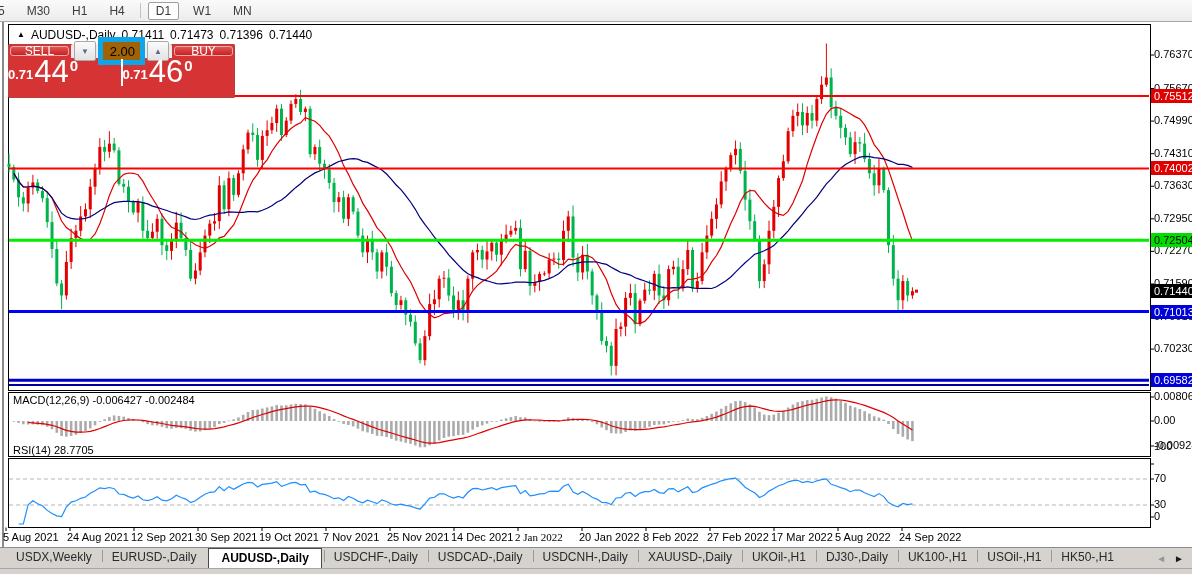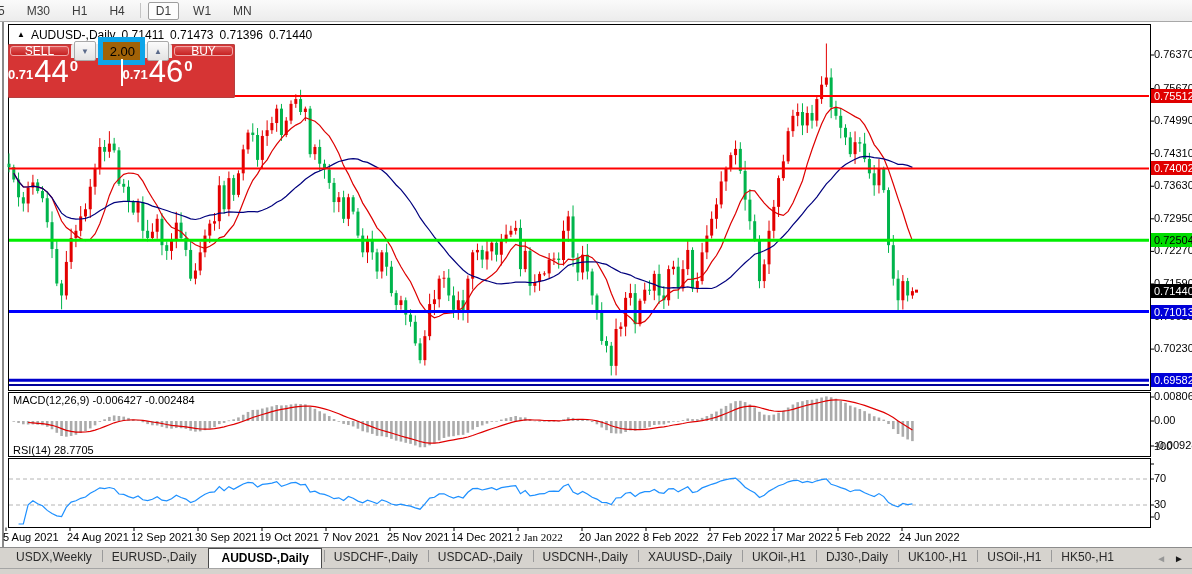--- a/index.html
+++ b/index.html
@@ -739,22 +739,22 @@
     <div class="datelabel" style="left: 195px;">30 Sep 2021</div>
     <div class="datelabel" style="left: 259px;">19 Oct 2021</div>
     <div class="datelabel" style="left: 323px;">7 Nov 2021</div>
     <div class="datelabel" style="left: 387px;">25 Nov 2021</div>
     <div class="datelabel" style="left: 451px;">14 Dec 2021</div>
     <div class="datelabel" style="left: 515px; font-family: Liberation Serif, serif;">2 Jan 2022</div>
     <div class="datelabel" style="left: 579px;">20 Jan 2022</div>
     <div class="datelabel" style="left: 643px;">8 Feb 2022</div>
     <div class="datelabel" style="left: 707px;">27 Feb 2022</div>
     <div class="datelabel" style="left: 771px;">17 Mar 2022</div>
-    <div class="datelabel" style="left: 835px;">5 Feb 2022</div>
-    <div class="datelabel" style="left: 899px;">24 Jun 2022</div>
+    <div class="datelabel" style="left: 835px;">5 Aug 2022</div>
+    <div class="datelabel" style="left: 899px;">24 Sep 2022</div>
   </div>
 
 <div id="ohlc-line">
   <span class="tri">▲</span>
   <span>AUDUSD-,Daily</span>
   <span>0.71411</span>
   <span>0.71473</span>
   <span>0.71396</span>
   <span>0.71440</span>
 </div>

